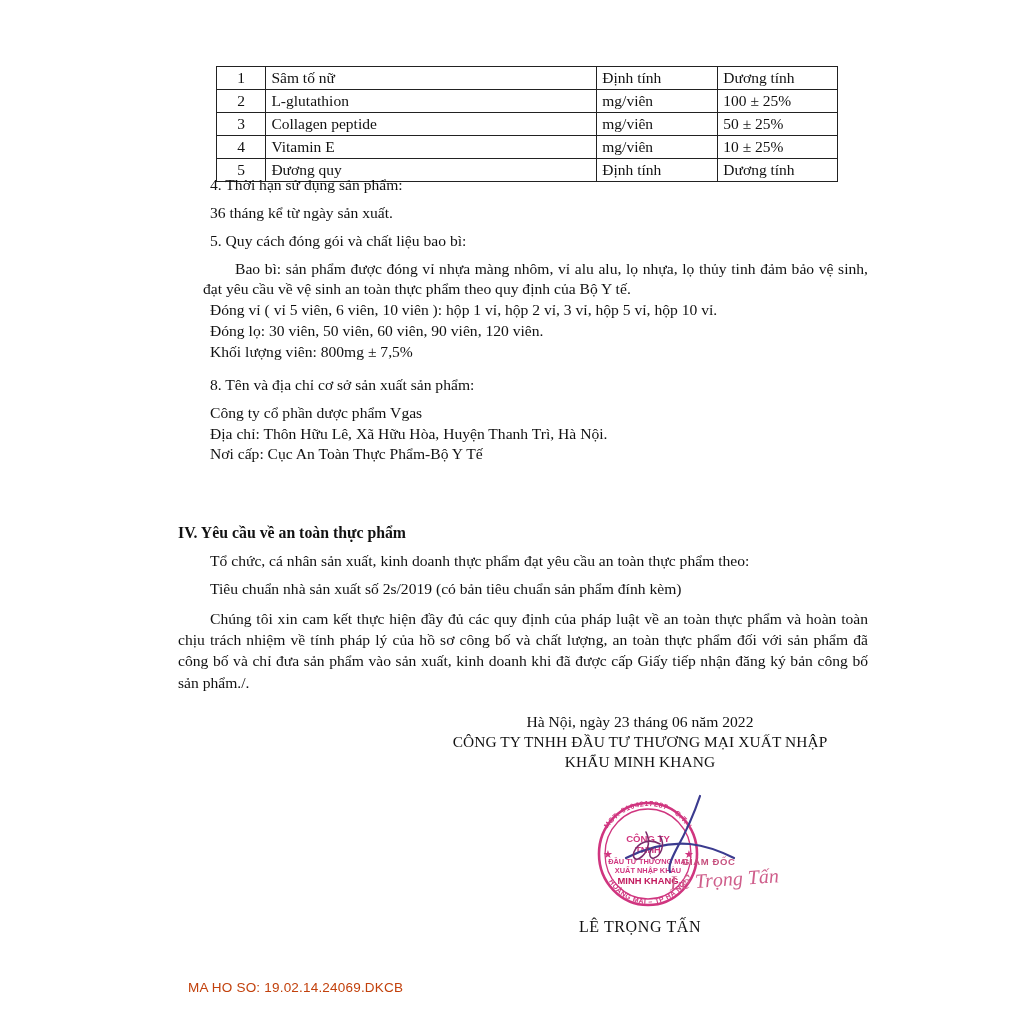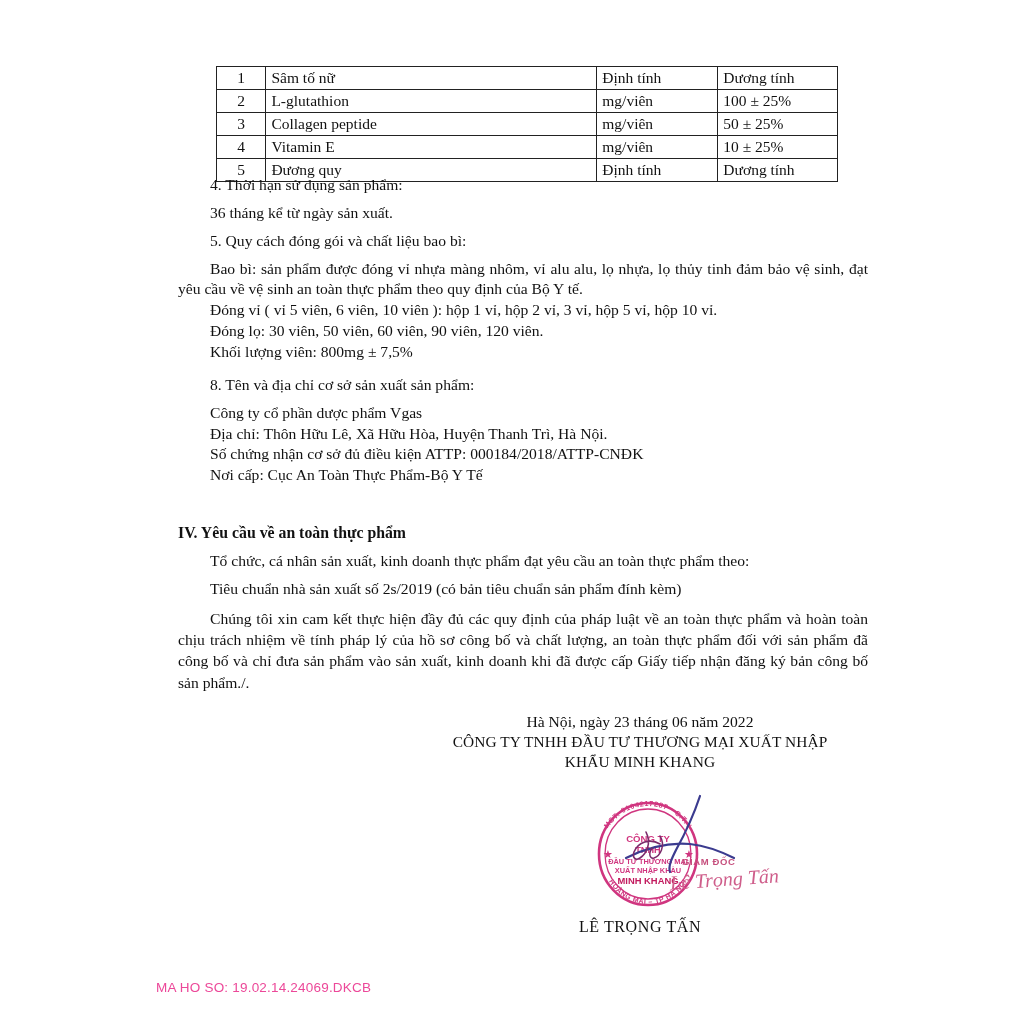--- a/index.html
+++ b/index.html
@@ -57,20 +57,21 @@
   .ind-1 { padding-left: 32px; }       
   .ind-2 { padding-left: 32px; }       
   .gap-sm { height: 7px; }
   .gap-md { height: 12px; }
 
   .para-justify {
     text-align: justify;
     text-indent: 32px;
     font-size: 15.6px;
     line-height: 1.33;
+    margin-left: 25px;
   }
 
   
   .section-heading {
     font-weight: bold;
     font-size: 15.8px;
     white-space: nowrap;
   }
   .section-heading .note {
     font-weight: normal;
@@ -161,25 +162,25 @@
   }
   .pen-sign {
     position: absolute;
     left: 30px;
     top: -6px;
   }
 
   
   .footer-code {
     position: absolute;
-    left: 156px;
+    left: 188px;
     top: 980px;
     font-family: "Liberation Sans", "DejaVu Sans", sans-serif;
     font-size: 13.5px;
-    color: #ec4899;
+    color: #c2410c;
     letter-spacing: .2px;
   }
 </style>
 </head>
 <body>
 
 <div class="page">
 
   <table class="ingredients-table">
     <tbody>
@@ -225,21 +226,20 @@
     <div class="gap-sm"></div>
     <div class="para-justify">Bao bì: sản phẩm được đóng vỉ nhựa màng nhôm, vỉ alu alu, lọ nhựa, lọ thủy tinh đảm bảo vệ sinh, đạt yêu cầu về vệ sinh an toàn thực phẩm theo quy định của Bộ Y tế.</div>
     <div class="ln ind-2">Đóng vỉ ( vỉ 5 viên, 6 viên, 10 viên ): hộp 1 vỉ, hộp 2 vỉ, 3 vỉ, hộp 5 vỉ, hộp 10 vỉ.</div>
     <div class="ln ind-2">Đóng lọ: 30 viên, 50 viên, 60 viên, 90 viên, 120 viên.</div>
     <div class="ln ind-2">Khối lượng viên: 800mg ± 7,5%</div>
     <div class="gap-md"></div>
     <div class="ln ind-1">8. Tên và địa chỉ cơ sở sản xuất sản phẩm:</div>
     <div class="gap-sm"></div>
     <div class="ln ind-1">Công ty cổ phần dược phẩm Vgas</div>
     <div class="ln ind-1">Địa chỉ: Thôn Hữu Lê, Xã Hữu Hòa, Huyện Thanh Trì, Hà Nội.</div>
-    <div class="ln ind-1">Số chứng nhận cơ sở đủ điều kiện ATTP: 000184/2018/ATTP-CNĐK</div>
     <div class="ln ind-1">Nơi cấp: Cục An Toàn Thực Phẩm-Bộ Y Tế</div>
   </div>
 
 
   <div class="section-heading sec4">IV. Yêu cầu về an toàn thực phẩm</div>
 
   <div class="req-lines">
     <div class="ln ind-2">Tổ chức, cá nhân sản xuất, kinh doanh thực phẩm đạt yêu cầu an toàn thực phẩm theo:</div>
     <div class="gap-sm"></div>
     <div class="ln ind-2">Tiêu chuẩn nhà sản xuất số 2s/2019 (có bản tiêu chuẩn sản phẩm đính kèm)</div>

